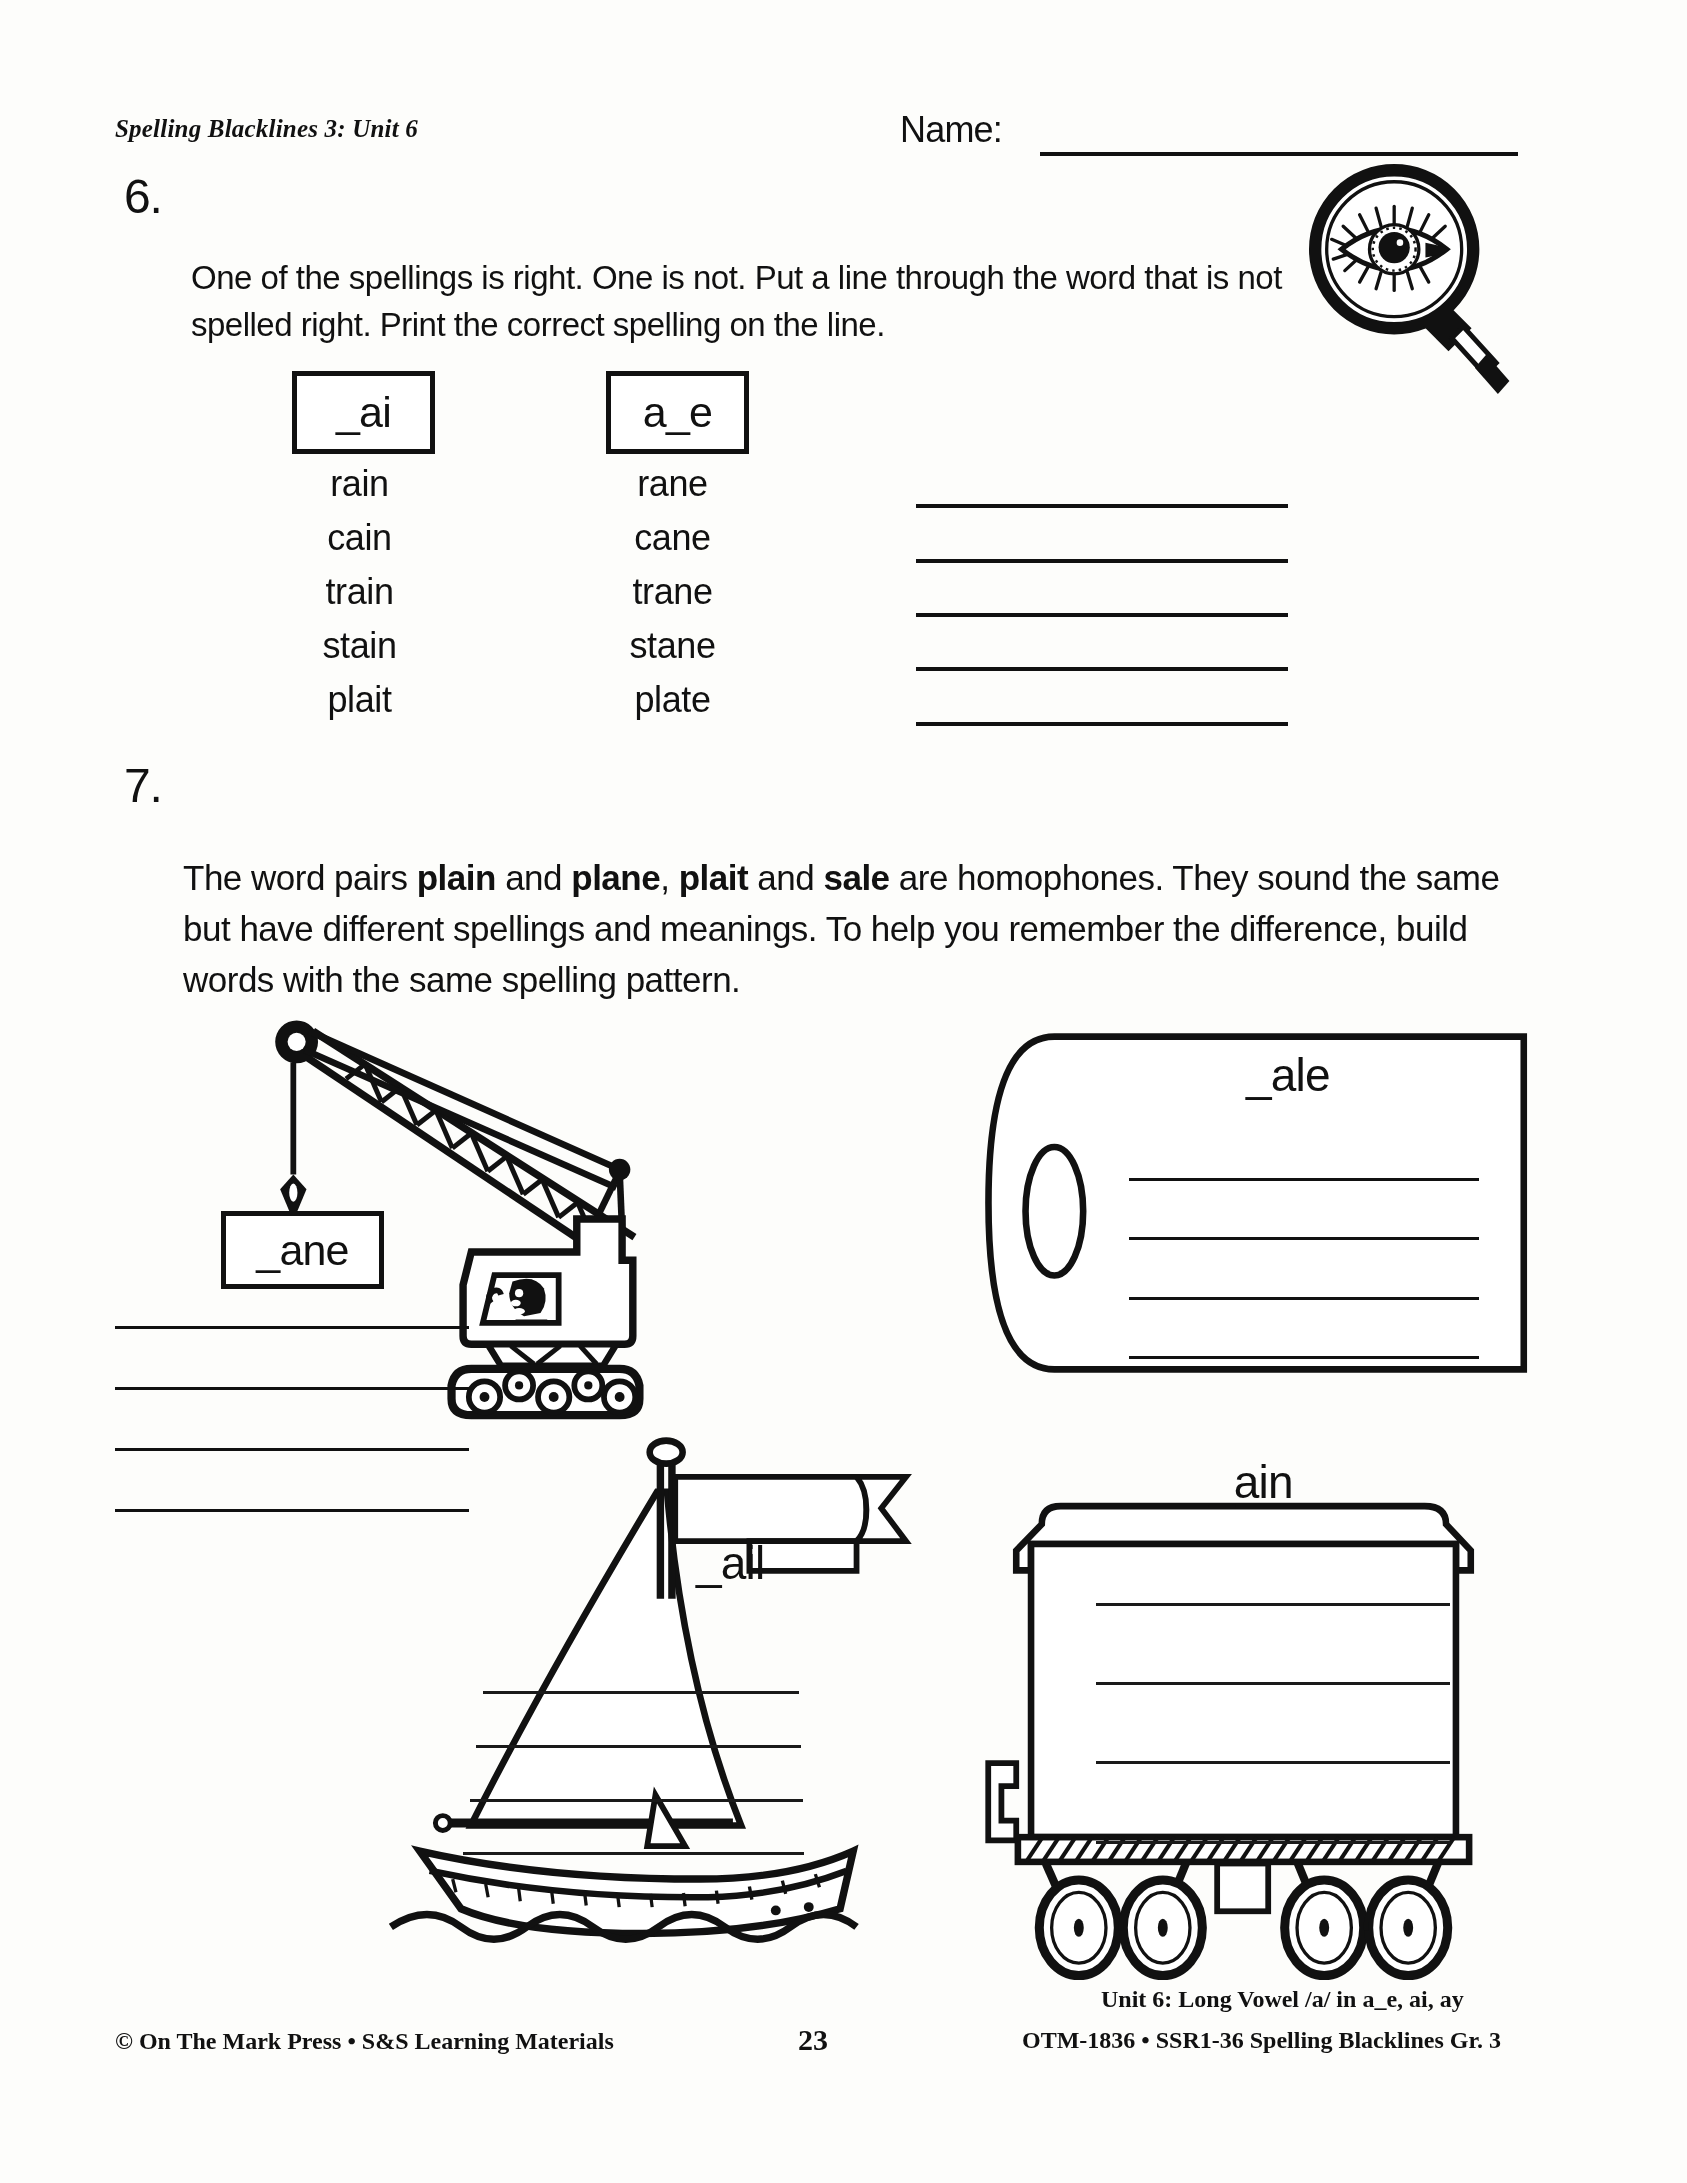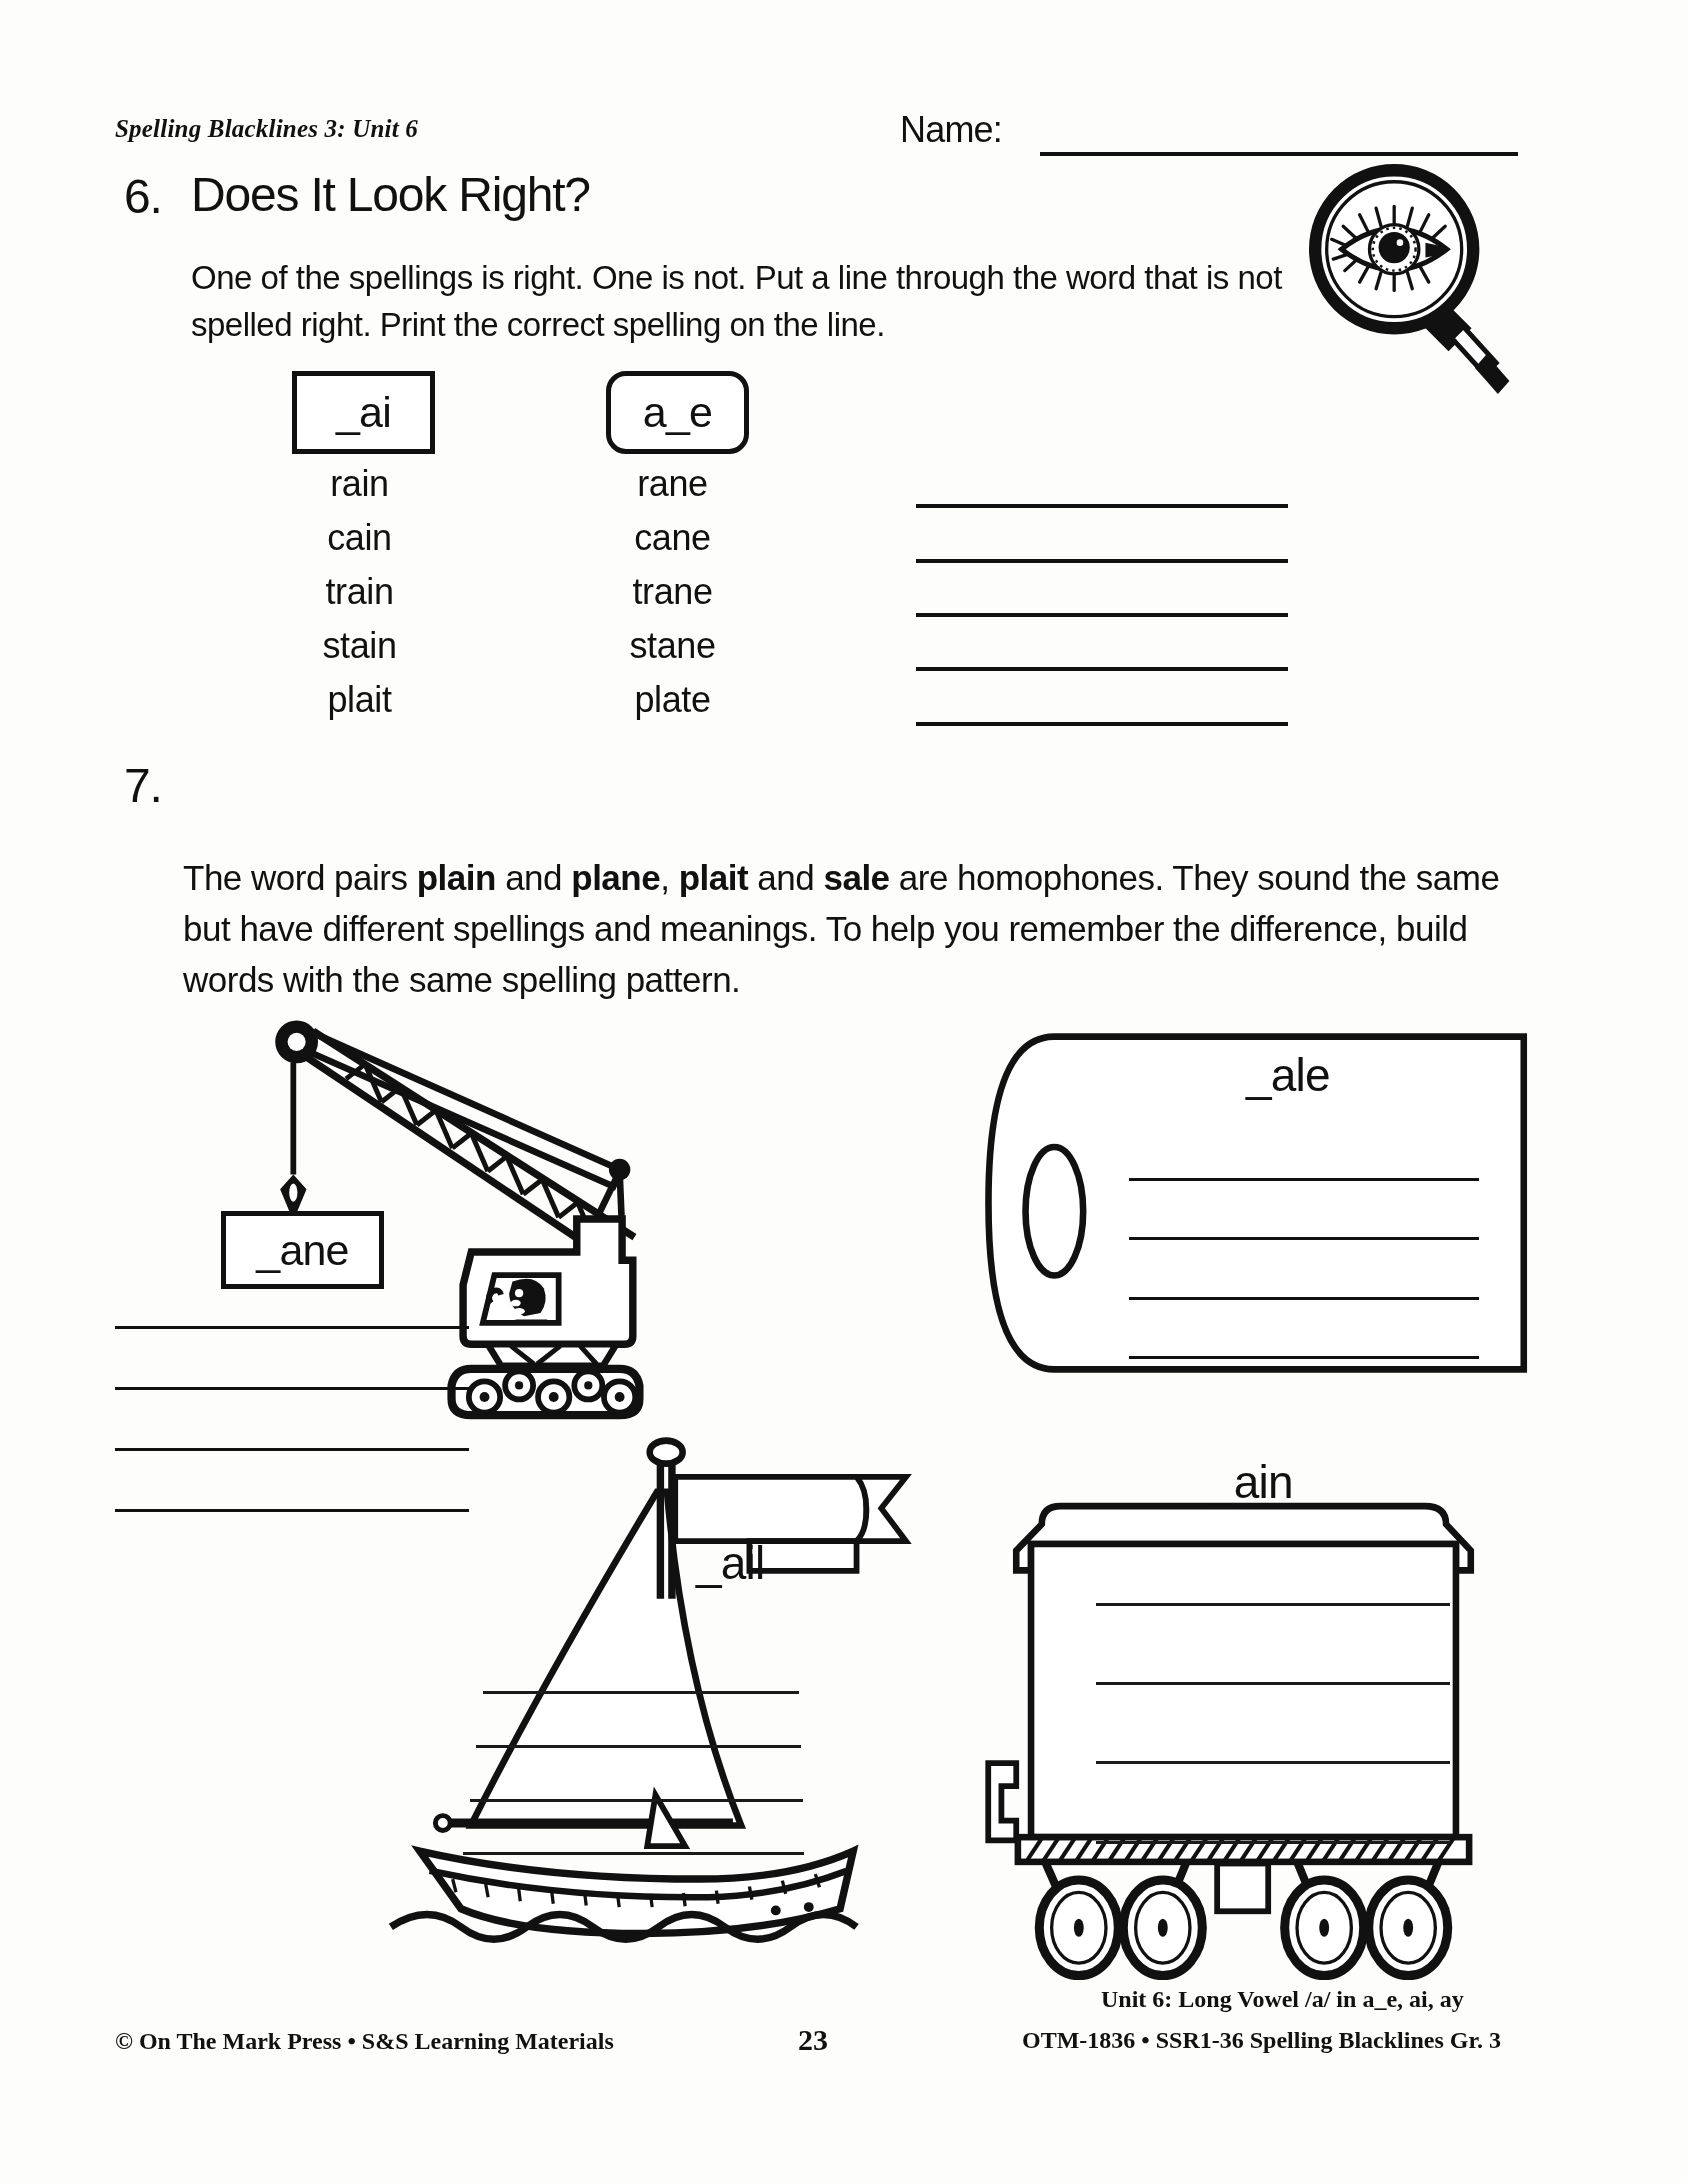--- a/index.html
+++ b/index.html
@@ -62,21 +62,21 @@
   
   .patbox {
     border: 5.8px solid #111;
     width: 133px; height: 73px;
     display: flex; align-items: center; justify-content: center;
     font-size: 43px; font-stretch: condensed; letter-spacing: -0.8px;
     background: #fff;
     text-align: right;
   }
   .patbox.c1 { left: 292px; top: 371px; }
-  .patbox.c2 { left: 606px; top: 371px; border-radius: 20px; }
+  .patbox.c2 { left: 606px; top: 371px; }
   .wordcol {
     font-size: 36px; font-stretch: condensed;
     text-align: center; width: 165px;
     letter-spacing: -0.4px;
   }
   .wordcol.c1 { left: 277px; top: 457px; }
   .wordcol.c2 { left: 590px; top: 457px; }
   .wordcol div { height: 54px; line-height: 54px; }
   .ansline { width: 372px; height: 4.1px; }
 
@@ -154,21 +154,20 @@
         </g>
         <circle cx="112" cy="112" r="26" fill="none" stroke="#111" stroke-width="3" stroke-dasharray="3 5"></circle>
       </g>
       <path d="M176 178 L206 208 L178 236 L148 206 Z" fill="#111"></path>
       <path d="M196 206 L236 250 L222 264 L182 220 Z" fill="#fff" stroke="#111" stroke-width="6"></path>
       <path d="M224 240 L252 272 L238 288 L210 256 Z" fill="#111"></path>
     </svg>
   </div>
 
   <div class="abs sec-head sec-num-6">6.</div>
-  <div class="abs sec-head sec-title-6">Does It Look Right?</div>
   <div class="abs instr">One of the spellings is right.  One is not.  Put a line through the word that is not spelled right.  Print the correct spelling on the line.</div>
 
   <div class="abs patbox c1">_ai</div>
   <div class="abs patbox c2">a_e</div>
 
   <div class="abs wordcol c1">
     <div>rain</div>
     <div>cain</div>
     <div>train</div>
     <div>stain</div>

